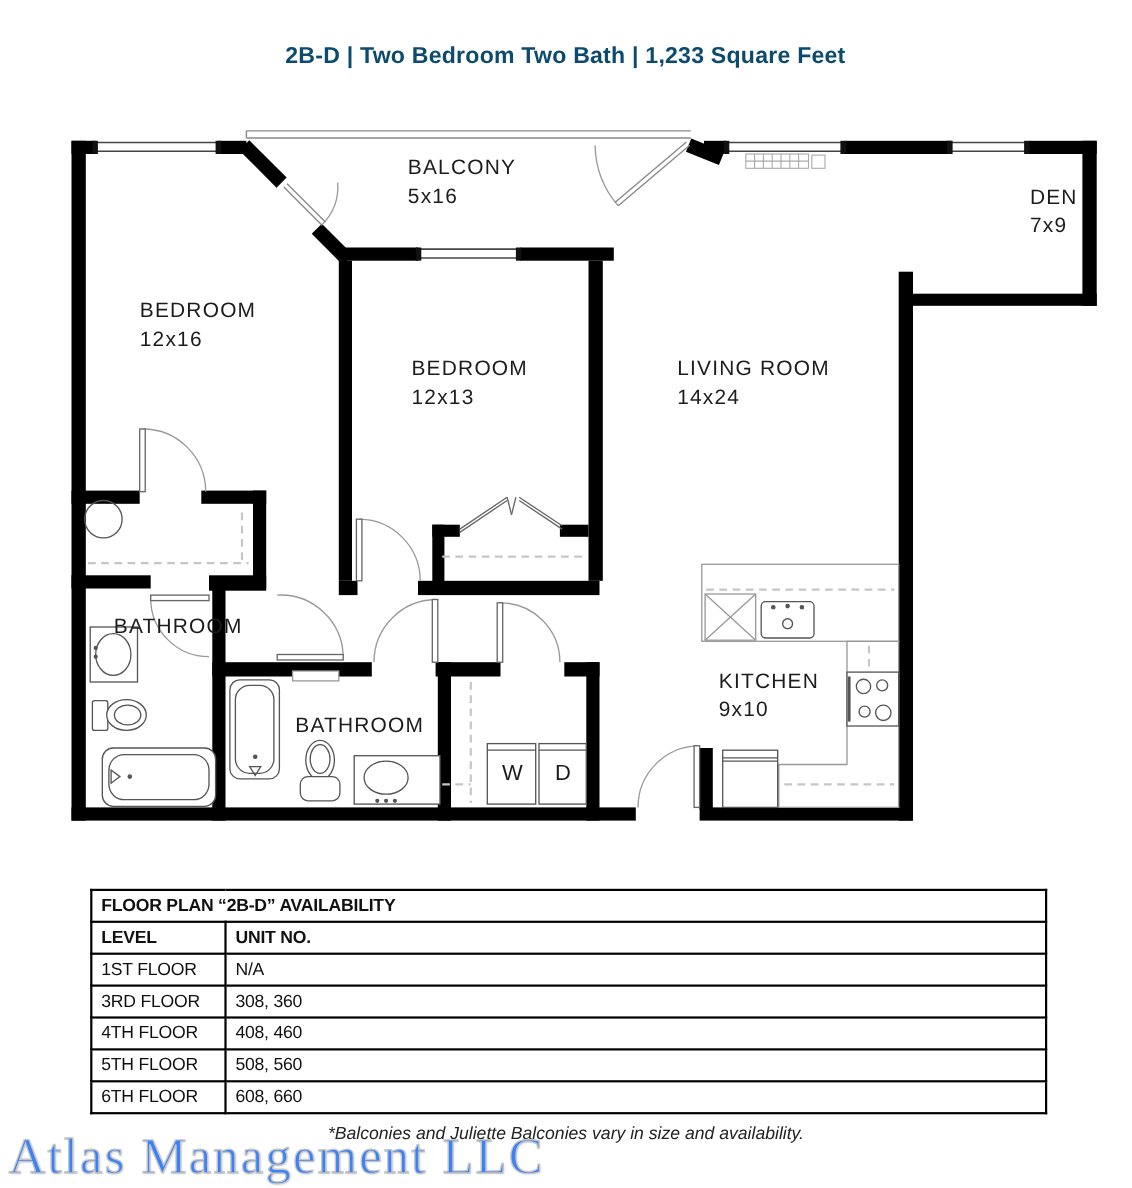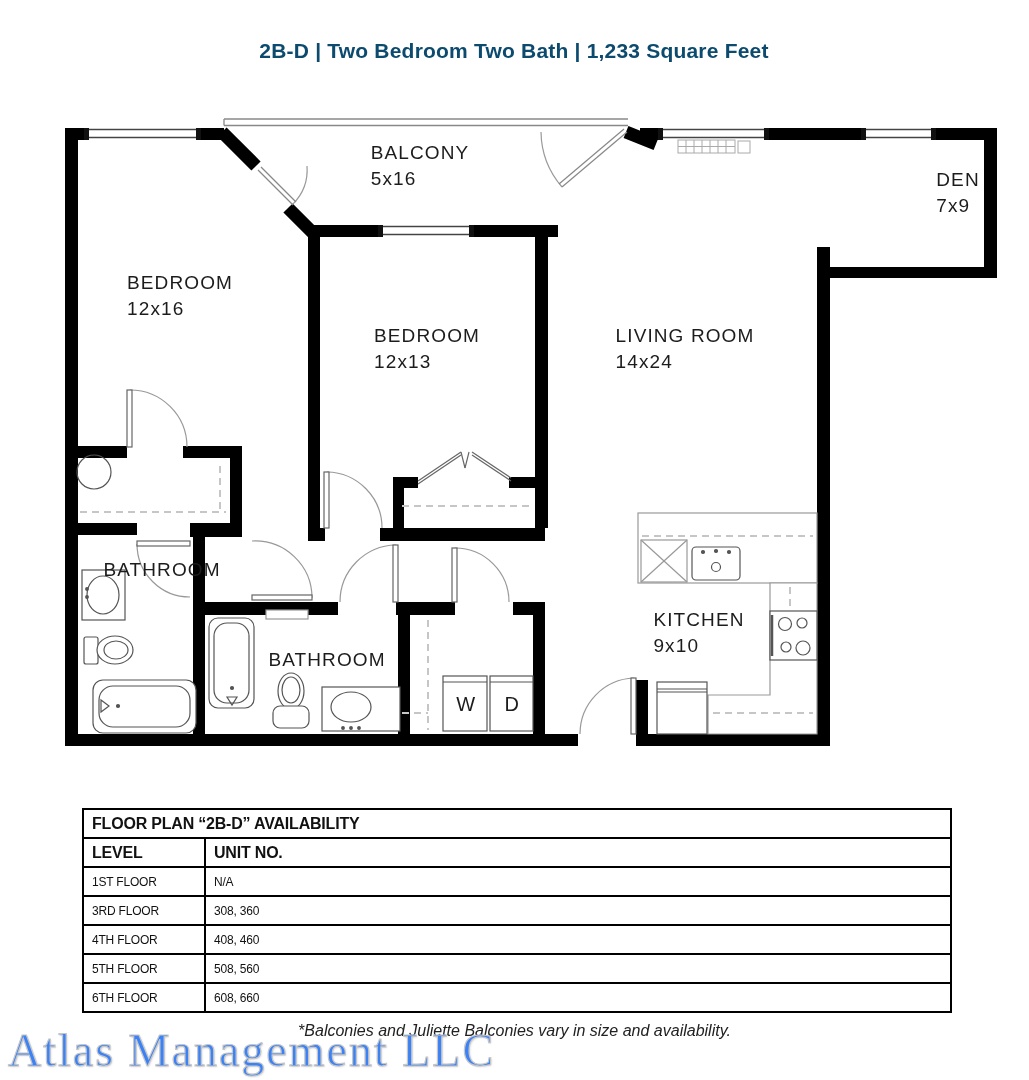--- a/index.html
+++ b/index.html
@@ -12,21 +12,21 @@
 
   .room-label { position:absolute; transform:translate(-50%,-50%); text-align:left;
     font-size:19px; letter-spacing:1.1px; color:#1c1c1c; line-height:1.35; white-space:nowrap; }
   .room-label .dims { display:block; }
   .appliance-letter { position:absolute; transform:translate(-50%,-50%);
     font-size:20px; letter-spacing:.5px; color:#1c1c1c; }
 
   table.avail { position:absolute; left:82px; top:808px; width:870px;
     border-collapse:collapse; table-layout:fixed; }
   table.avail td { border:2px solid #000; height:25px; padding:1px 0 1px 8px;
-    font-size:12px; letter-spacing:-0.2px; vertical-align:middle; white-space:nowrap; }
+    font-size:16px; letter-spacing:-0.2px; vertical-align:middle; white-space:nowrap; }
   table.avail .t-title td, table.avail .t-head td { font-weight:bold; font-size:16px; }
   table.avail col.c1 { width:122px; }
   table.avail .t-row td { font-weight:normal; }
 
   .footnote { position:absolute; left:0; top:1022px; width:1029px; text-align:center;
     font-style:italic; font-size:16px; color:#222; }
   .watermark { position:absolute; left:8px; top:1024px;
     font-family:"Liberation Serif", serif; font-size:46px; letter-spacing:2px;
     color:#3b82f6; -webkit-text-stroke:1.2px #c6c6c6; text-shadow:1px 1px 2px #d8d8d8;
     white-space:nowrap; }

